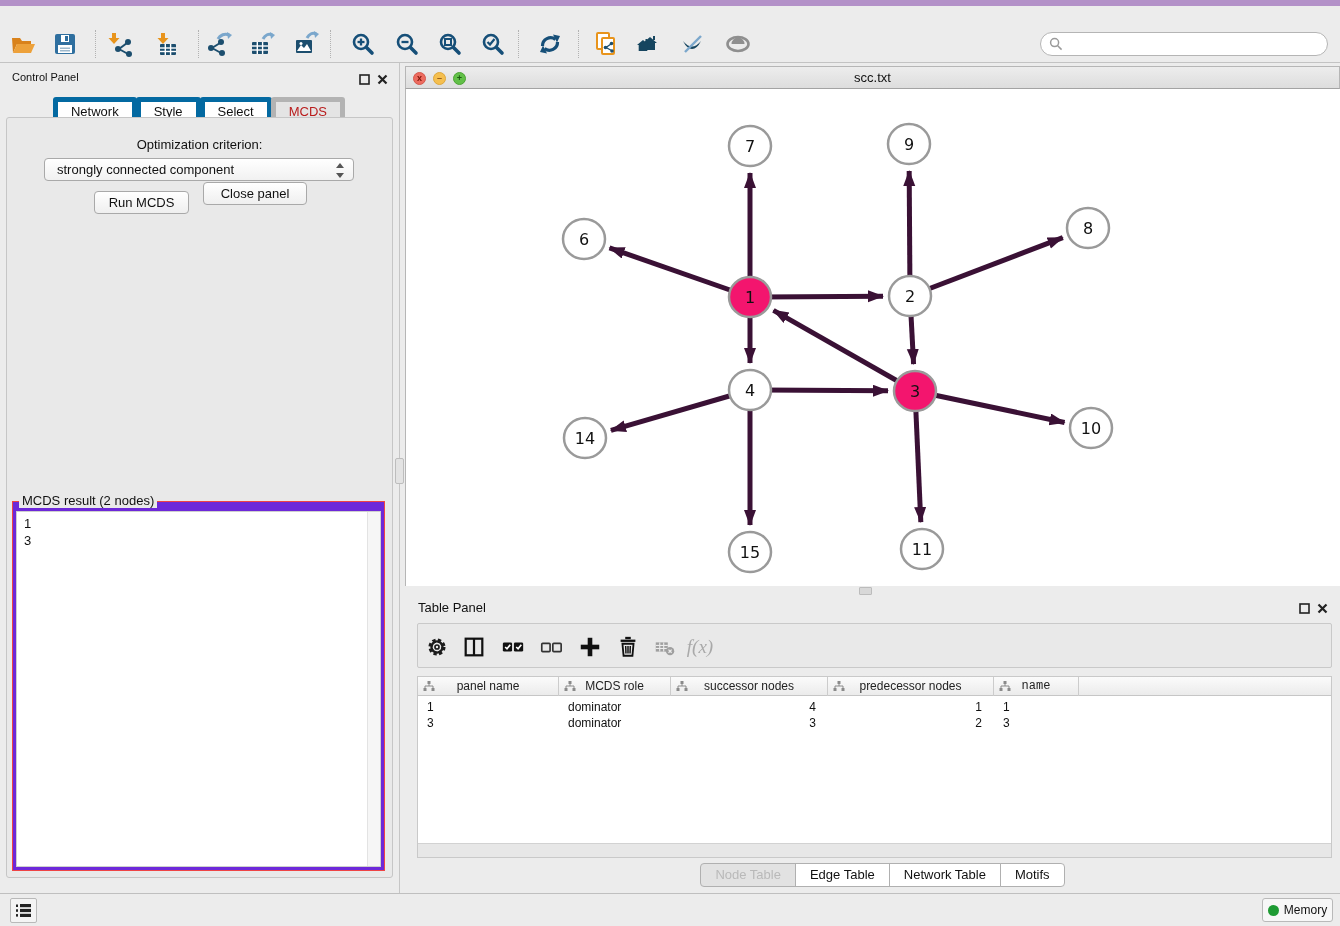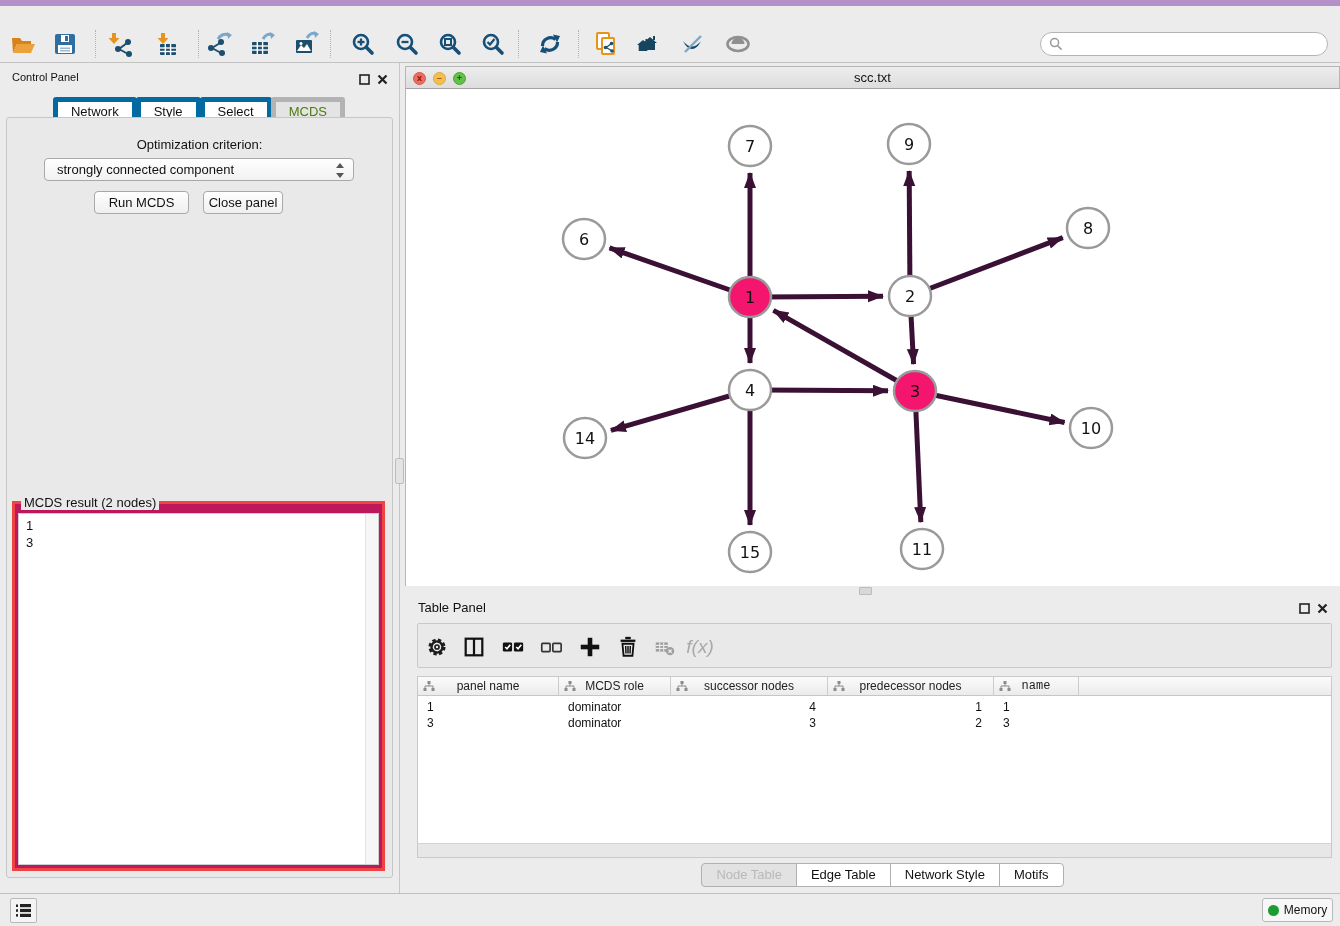--- a/index.html
+++ b/index.html
@@ -17,50 +17,50 @@
   .tsep{top:2px;height:28px;width:0;border-left:1px dotted #b2b2b2;}
   .searchbox{left:1040px;top:4px;width:288px;height:24px;background:#fff;border:1px solid #b5b5b5;
              border-radius:12px;box-sizing:border-box;display:flex;align-items:center;padding-left:8px;}
   .searchbox input{border:none;outline:none;flex:1;font-size:12px;background:transparent;margin-left:5px;}
   
   .cp-title{left:12px;top:71px;font-size:11px;}
   .mini-btn{width:12px;height:12px;display:flex;align-items:center;justify-content:center;}
   .cp-tabs{left:0px;top:97px;width:399px;display:flex;justify-content:center;}
   .tab{height:20px;line-height:20px;padding:0 13px;font-size:13px;background:#fff;border:5px solid #0369a1;
        margin-left:-1px;border-radius:3px 3px 0 0;color:#111;}
-  .tab.active{background:#e4e4e4;color:#4d7c0f;border-color:#b3b3b3;}
+  .tab.active{background:#e4e4e4;color:#b91c1c;border-color:#b3b3b3;}
   .cp-body{left:6px;top:117px;width:387px;height:761px;background:#e9e9e9;border:1px solid #c6c6c6;border-radius:3px;box-sizing:border-box;}
   .opt-label{left:0;top:137px;width:399px;text-align:center;font-size:13px;}
   .select{left:44px;top:158px;width:310px;height:23px;background:linear-gradient(#ffffff,#f1f1f1);
           border:1px solid #a9a9a9;border-radius:4px;box-sizing:border-box;display:flex;align-items:center;
           padding-left:12px;font-size:13px;}
   .select .stepper{position:absolute;right:8px;top:3px;}
   .btn{height:23px;background:linear-gradient(#ffffff,#efefef);border:1px solid #a9a9a9;border-radius:4px;
        box-sizing:border-box;font-size:13px;display:flex;align-items:center;justify-content:center;}
-  .fieldset{left:12px;top:501px;width:373px;height:370px;border:3px solid #ef4444;background:#be185d;box-sizing:border-box;}
+  .fieldset{left:12px;top:501px;width:373px;height:370px;border:1px solid #ef4444;background:#6d28d9;box-sizing:border-box;}
   .legend{position:absolute;top:-9px;left:6px;background:#e9e9e9;padding:0 3px;font-size:13px;color:#111;}
   .result-area{position:absolute;left:3px;right:3px;top:9px;bottom:3px;background:#fff;border:1px solid #cfcfcf;}
   .result-scroll{position:absolute;right:0;top:0;bottom:0;width:12px;background:#f6f6f6;border-left:1px solid #e3e3e3;}
   .result-text{position:absolute;left:7px;top:3px;margin:0;font-family:"Liberation Sans",sans-serif;
                font-size:13px;line-height:17px;white-space:pre;}
   .vsplit{left:399px;top:63px;width:0;height:830px;border-left:1px solid #c6c6c6;}
   .vhandle{left:395px;top:458px;width:9px;height:26px;background:#e3e3e3;border:1px solid #bdbdbd;border-radius:2px;box-sizing:border-box;}
   
   .net-titlebar{left:405px;top:66px;width:935px;height:23px;background:linear-gradient(#ededed,#dddddd);
                 border:1px solid #b6b6b6;border-bottom-color:#a3a3a3;box-sizing:border-box;}
   .net-title{position:absolute;left:0;top:3px;width:100%;text-align:center;font-size:13px;color:#111;}
   .traffic{position:absolute;top:5px;width:13px;height:13px;border-radius:50%;box-sizing:border-box;
            display:flex;align-items:center;justify-content:center;font-size:9px;font-weight:bold;line-height:1;}
   .net-canvas{left:405px;top:89px;width:935px;height:497px;background:#fff;border-left:1px solid #b6b6b6;box-sizing:border-box;}
   .hsplit-handle{left:859px;top:587px;width:13px;height:8px;background:#d8d8d8;border:1px solid #bcbcbc;box-sizing:border-box;border-radius:1px;}
   
   .tp-title{left:418px;top:600px;font-size:13px;}
   .tp-toolbar{left:417px;top:623px;width:915px;height:45px;background:#e9e9e9;border:1px solid #c9c9c9;border-radius:2px;box-sizing:border-box;}
   .tpi{position:absolute;top:9px;width:28px;height:28px;display:flex;align-items:center;justify-content:center;}
-  .fx{font-family:Liberation Sans, sans-serif;font-style:italic;color:#a9a9a9;font-size:19px;}
+  .fx{font-family:Liberation Serif, serif;font-style:italic;color:#a9a9a9;font-size:19px;}
   .tp-table{left:417px;top:676px;width:915px;height:182px;background:#fff;border:1px solid #c9c9c9;box-sizing:border-box;}
   .thead{display:flex;height:19px;background:linear-gradient(#fbfbfb,#ebebeb);border-bottom:1px solid #c6c6c6;box-sizing:border-box;}
   .th{position:relative;height:19px;border-right:1px solid #cccccc;box-sizing:border-box;
       font-size:12px;color:#222;text-align:center;line-height:18px;}
   .th svg{position:absolute;left:5px;top:4px;}
   .trow{display:flex;height:16px;font-size:12px;line-height:16px;}
   .trow:first-of-type{margin-top:3px;}
   .td{box-sizing:border-box;overflow:hidden;white-space:nowrap;}
   .tscroll{position:absolute;left:0;right:0;bottom:0;height:13px;background:#e7e7e7;border-top:1px solid #d2d2d2;}
   .tp-tabs{left:417px;top:863px;width:915px;display:flex;justify-content:center;}
@@ -267,21 +267,21 @@
       <svg width="10" height="17" viewBox="0 0 10 17">
           <path d="M5 1 l4 5 h-8 z" fill="#555"></path>
           <path d="M5 16 l4 -5 h-8 z" fill="#555"></path>
         </svg>
     </span>
   </div>
   <div class="abs opt-label">Optimization criterion:</div>
   <div class="abs btn" style="left:94px;top:191px;width:95px">
       <span>Run MCDS</span>
     </div>
-  <div class="abs btn" style="left:203px;top:191px;width:80px">
+  <div class="abs btn" style="left:203px;top:182px;width:104px">
       <span>Close panel</span>
     </div>
   <div class="abs fieldset">
     <span class="legend">MCDS result (2 nodes)</span>
     <div class="result-area">
       <pre class="result-text" id="result-text">1
 3</pre>
       <div class="result-scroll"></div>
     </div>
   </div>
@@ -492,21 +492,21 @@
           <div class="td" style="width: 166px; text-align: right; padding: 0px 12px 0px 0px;">2</div>
           <div class="td" style="width: 85px; text-align: left; padding: 0px 0px 0px 9px;">3</div>
         </div>
       </div>
     <div class="tscroll"></div>
   </div>
 
   <div class="abs tp-tabs" id="tp-tabs">
       <div class="btab active">Node Table</div>
       <div class="btab">Edge Table</div>
-      <div class="btab">Network Style</div>
+      <div class="btab">Network Table</div>
       <div class="btab">Motifs</div>
     </div>
 
   <div class="abs statusbar">
     <div class="abs sq-btn">
       <svg width="15" height="13" viewBox="0 0 15 13">
           <g fill="#222">
             <rect x="0" y="0.5" width="2" height="2.5"></rect>
             <rect x="4" y="0" width="11" height="3.2"></rect>
             <rect x="0" y="5.3" width="2" height="2.5"></rect>

